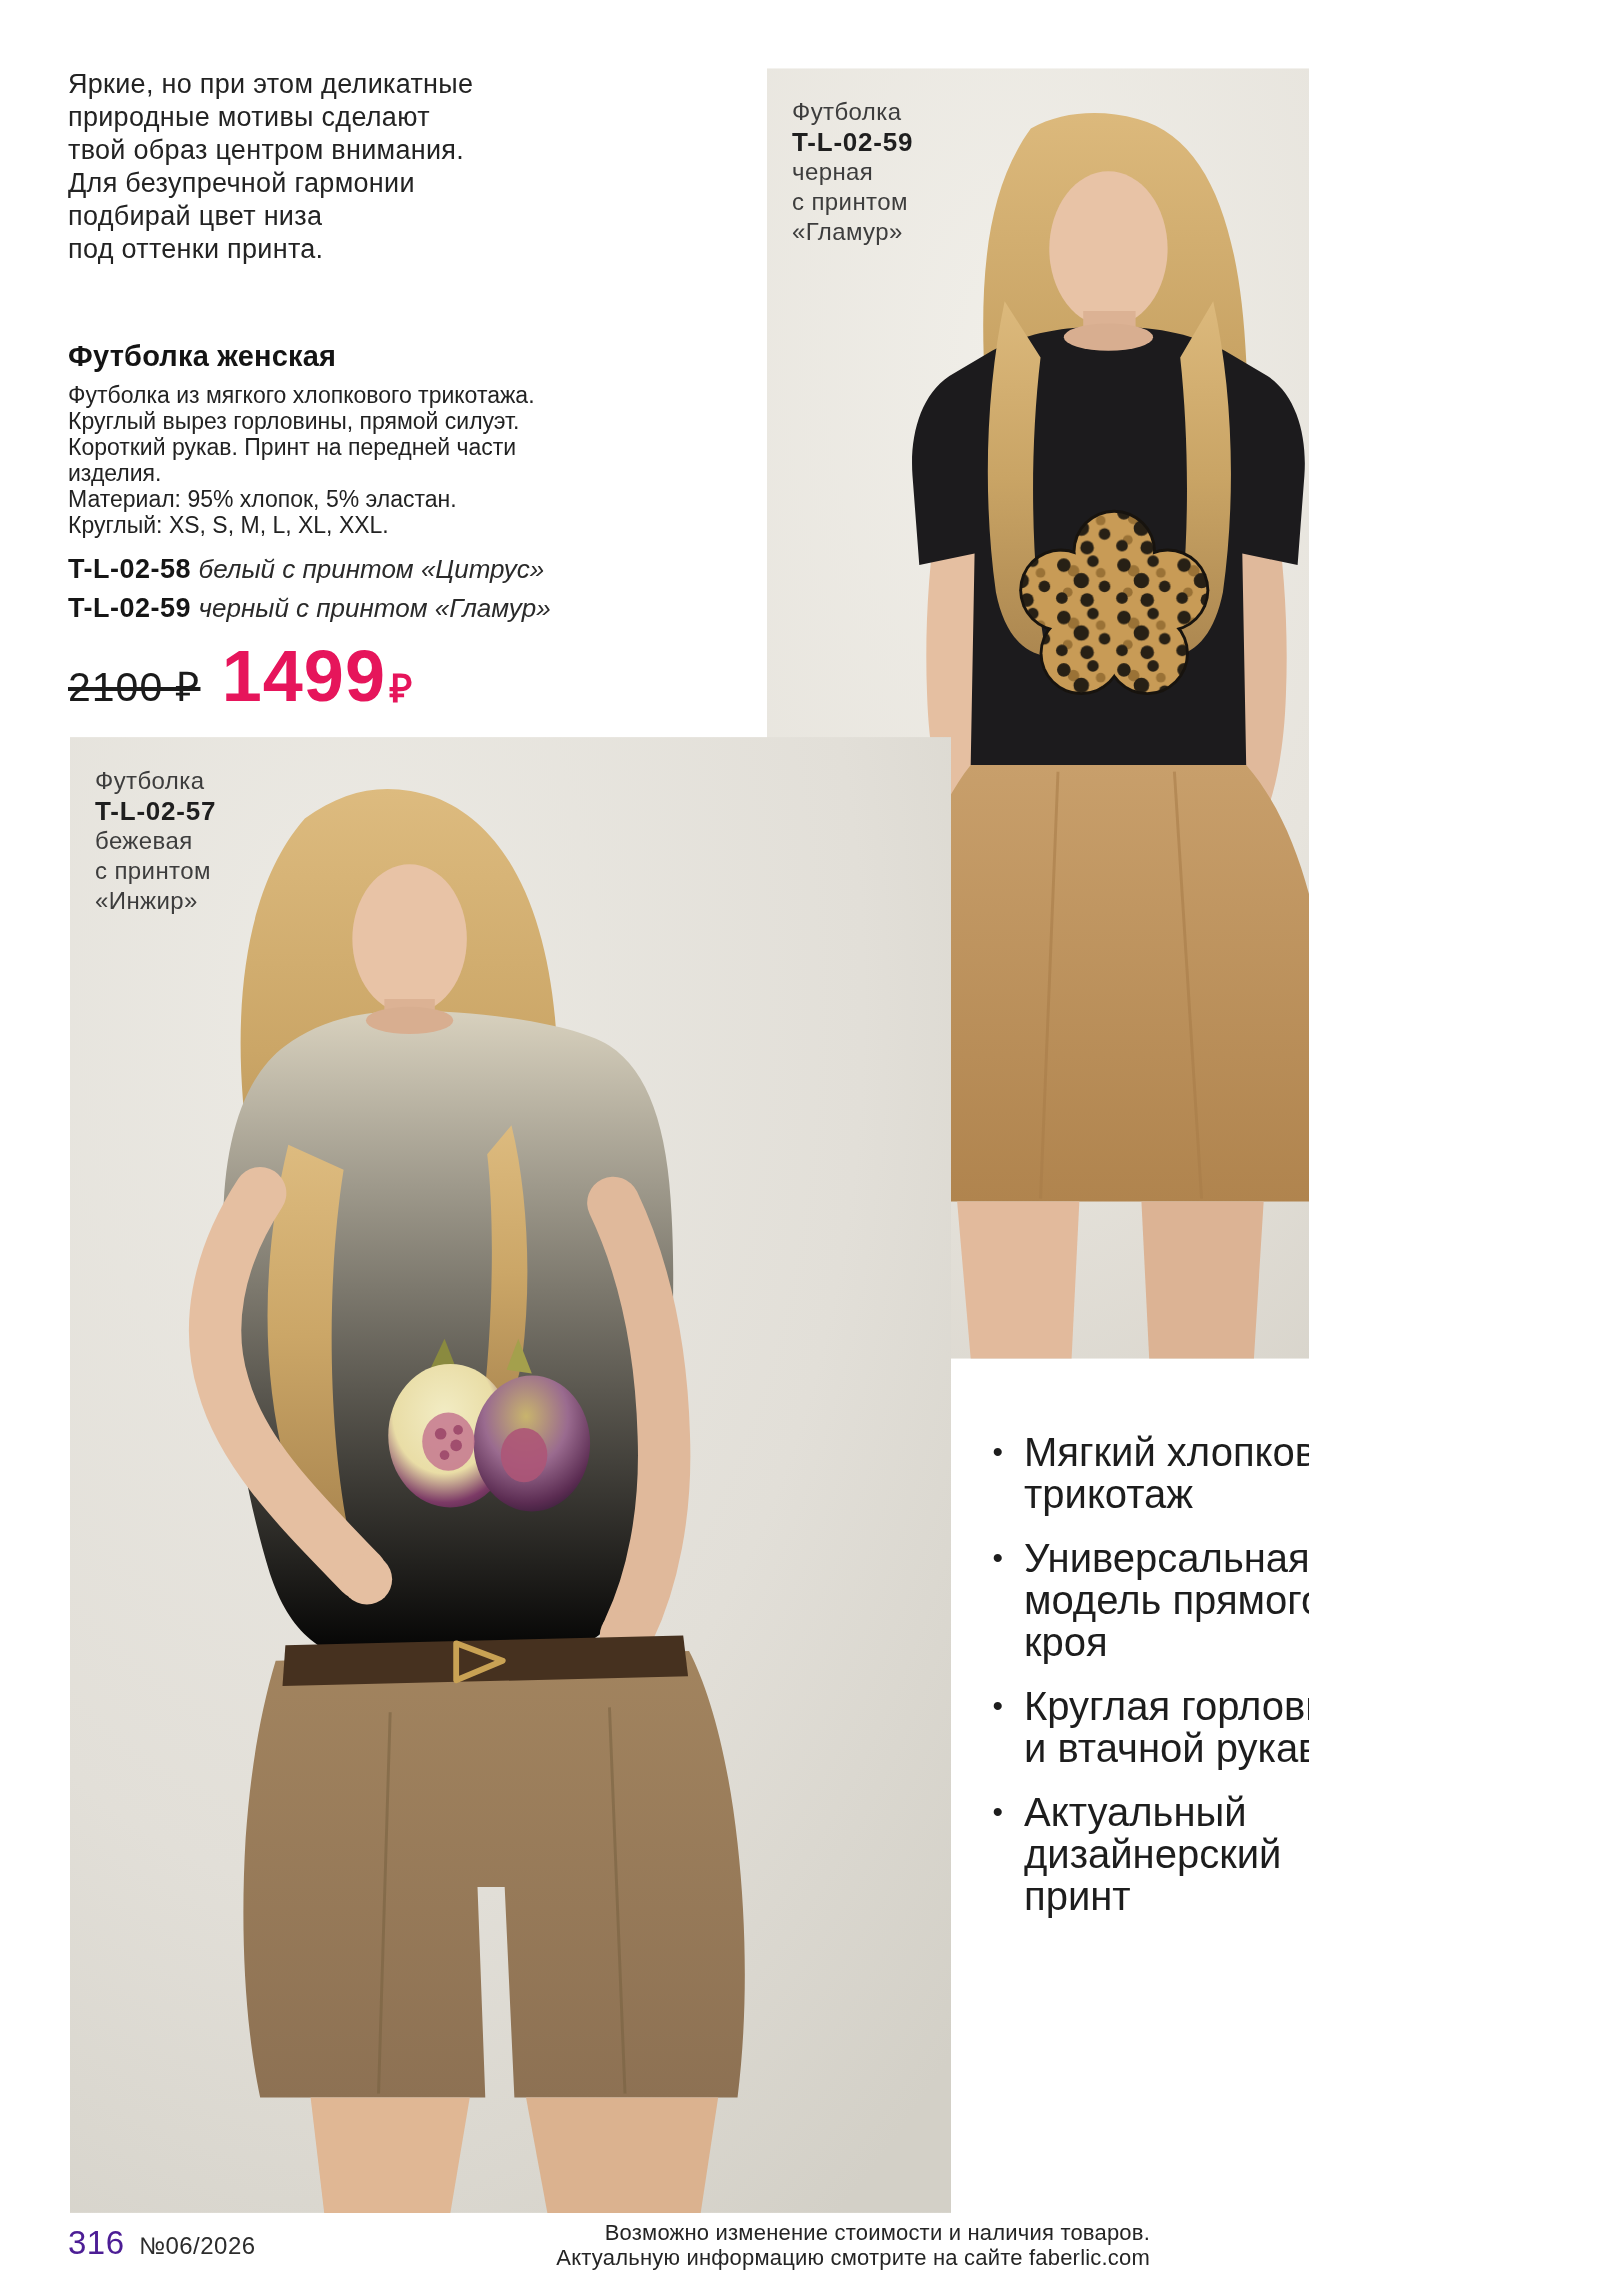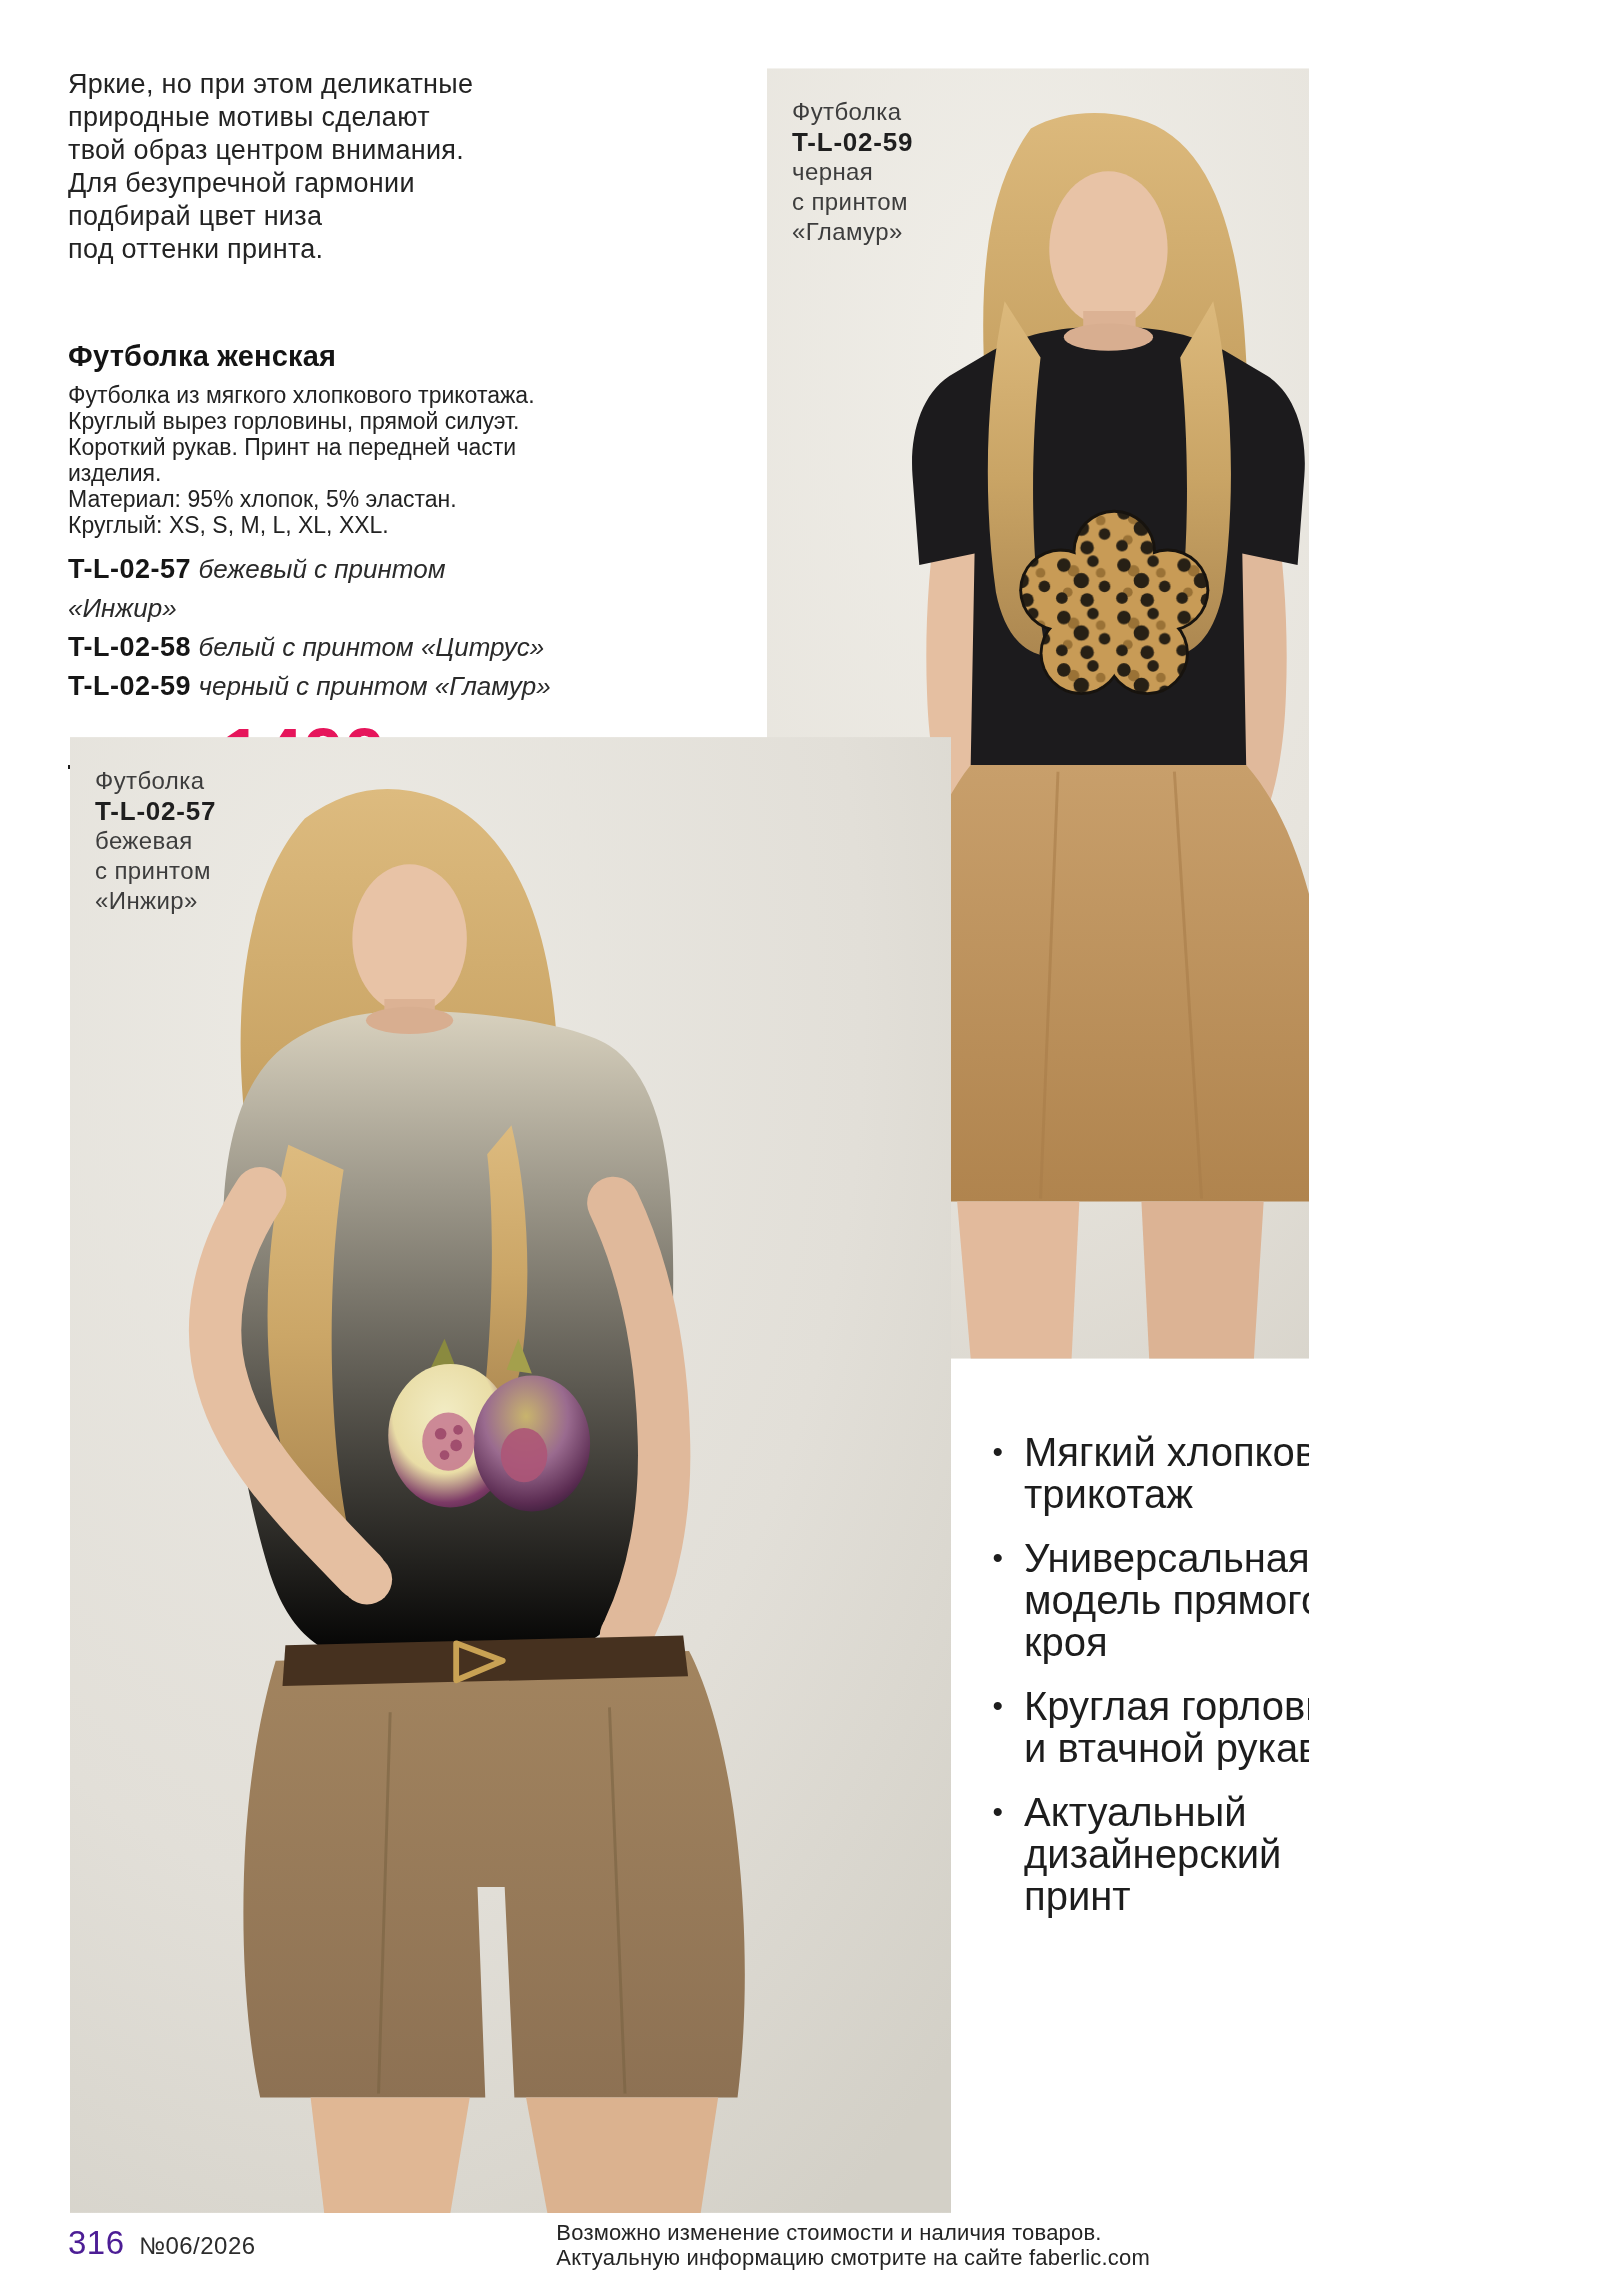--- a/index.html
+++ b/index.html
@@ -54,21 +54,21 @@
   }
   .features li::before {
     content:"•"; position:absolute; left:17.5px; top:0;
     font-size:30px; line-height:42px; color:#1d1d1d;
   }
   
   .footer-left { position:absolute; left:68px; top:2224px; display:flex; align-items:baseline; }
   .page-number { font-size:33px; color:#4c1d95; letter-spacing:0.5px; }
   .issue { font-size:24px; color:#2c2c2c; margin-left:14.6px; letter-spacing:0.5px; }
   .footer-note {
-    position:absolute; right:159px; top:2220px; text-align:left;
+    position:absolute; right:159px; top:2220px; text-align:right;
     font-size:22px; line-height:25px; color:#242424; letter-spacing:0.2px;
   }
 </style>
 </head>
 <body>
 
 <div class="page">
 
   <div class="intro">Яркие, но при этом деликатные
 природные мотивы сделают
@@ -80,24 +80,20 @@
   <div class="product-info">
     <h1 class="product-title">Футболка женская</h1>
     <p class="product-desc">Футболка из мягкого хлопкового трикотажа.
 Круглый вырез горловины, прямой силуэт.
 Короткий рукав. Принт на передней части
 изделия.</p>
     <div class="product-material">Материал: 95% хлопок, 5% эластан.</div>
     <div class="product-sizes">Круглый: XS, S, M, L, XL, XXL.</div>
 
     <div class="variants">
-      <div class="variant-row">
-        <span class="variant-code">T-L-02-57</span>
-        <span class="variant-desc">бежевый с принтом «Инжир»</span>
-      </div>
       <div class="variant-row">
         <span class="variant-code">T-L-02-58</span>
         <span class="variant-desc">белый с принтом «Цитрус»</span>
       </div>
       <div class="variant-row">
         <span class="variant-code">T-L-02-59</span>
         <span class="variant-desc">черный с принтом «Гламур»</span>
       </div>
     </div>
 

